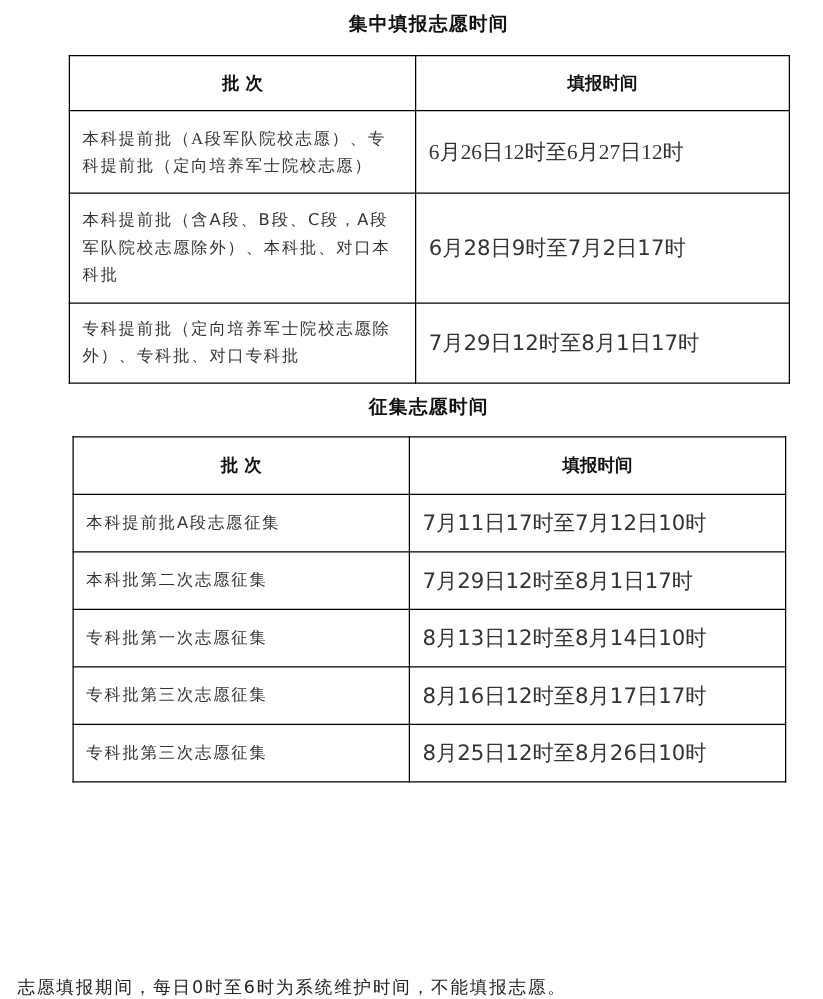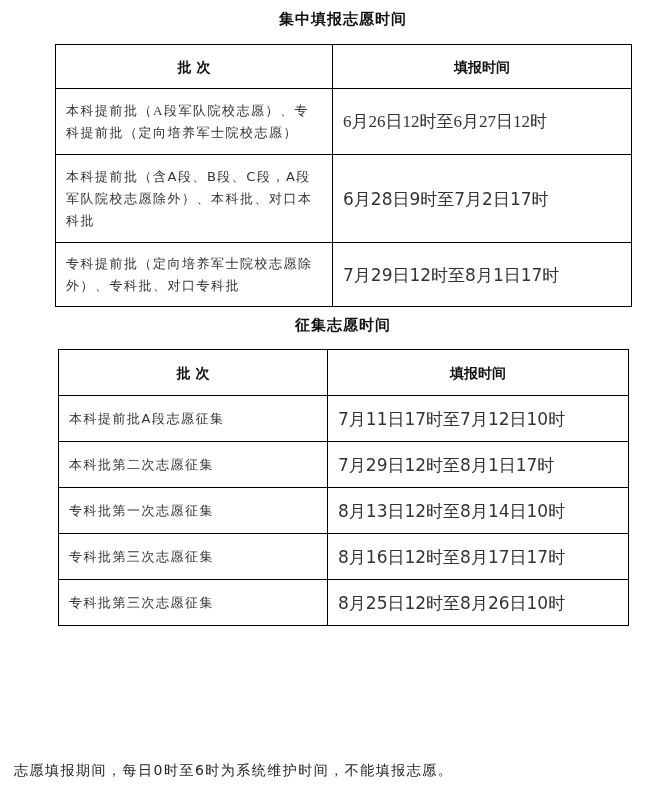--- a/index.html
+++ b/index.html
@@ -74,21 +74,21 @@
       width: 570px;
     }
     #table-supplementary col.c1 { width: 269px; }
     #table-supplementary col.c2 { width: 301px; }
     #table-supplementary tr.hdr { height: 46px; }
     #table-supplementary tr.row { height: 46px; }
 
     .footnote {
       position: absolute;
       left: 14px;
-      top: 762px;
+      top: 781px;
       font-size: 14px;
       letter-spacing: 1.5px;
       color: #222222;
     }
   </style>
 </head>
 <body>
 
 <div id="title-1" class="section-title">集中填报志愿时间</div>
 

